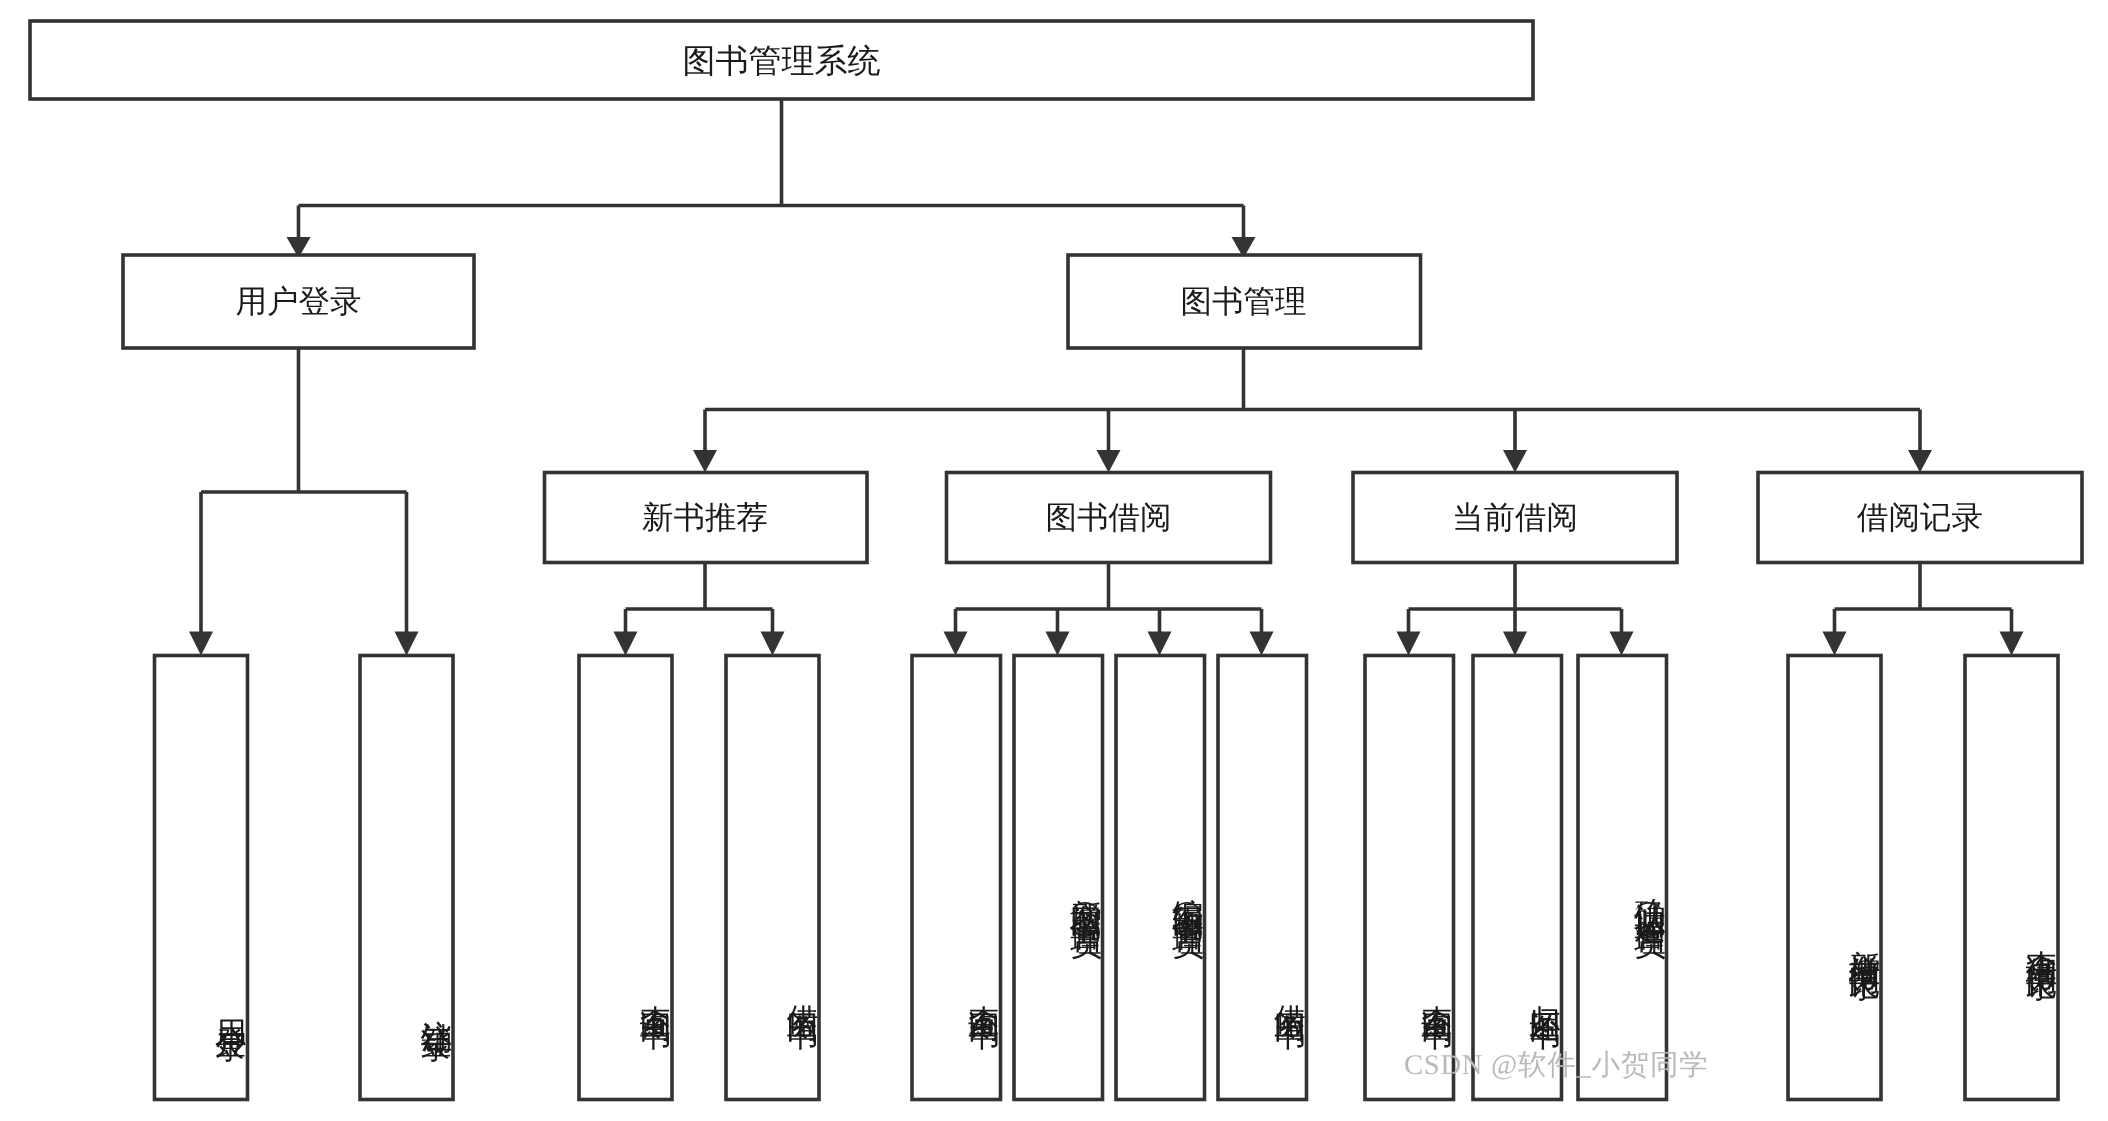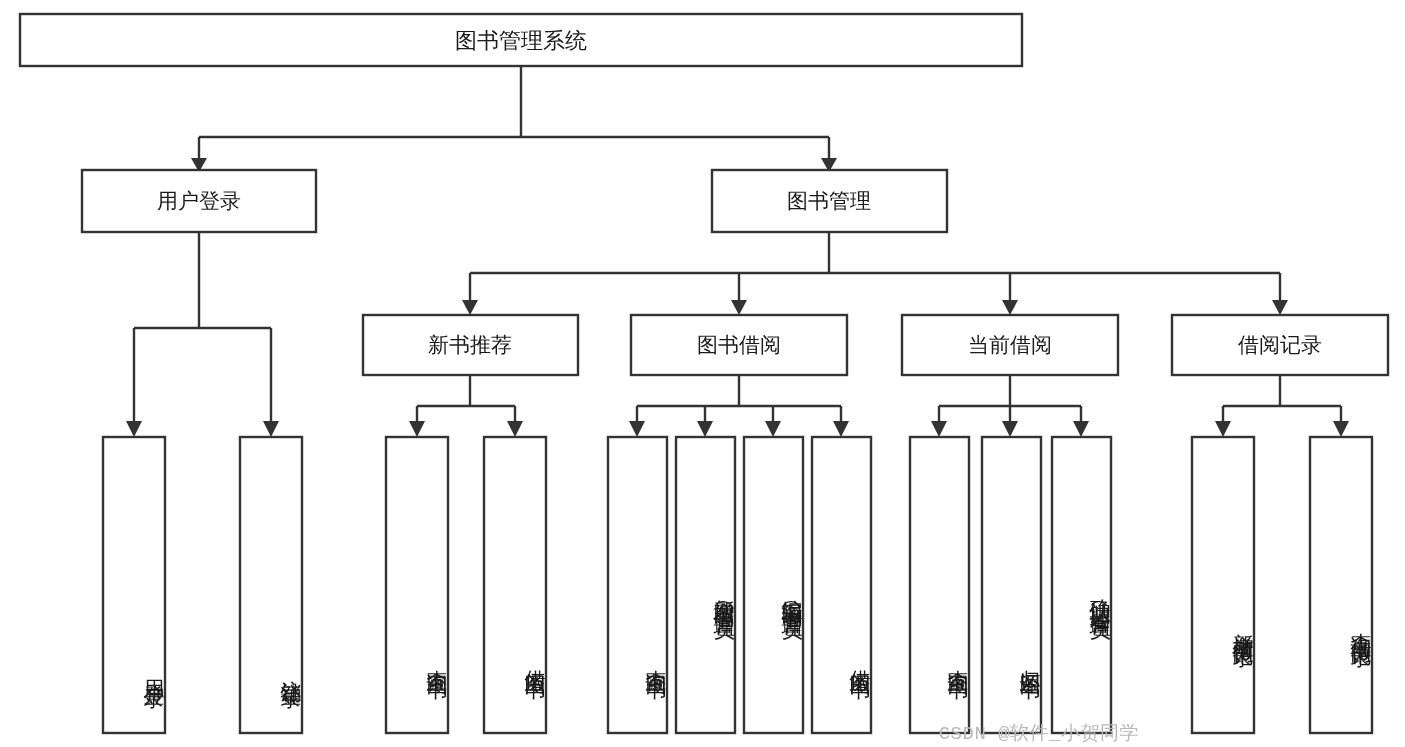--- a/index.html
+++ b/index.html
@@ -60,22 +60,22 @@
     font-size: 21px;
     line-height: 1.12;
     letter-spacing: 3px;
     color: #1a1a1a;
     white-space: nowrap;
     pointer-events: none;
   }
   .watermark {
     position: absolute;
     right: 8px;
-    bottom: 1px;
-    font-family: Liberation Mono, monospace;
+    bottom: 24px;
+    font-family: Liberation Serif, serif;
     font-size: 19px;
     color: #b9b9b9;
     letter-spacing: 0.5px;
     user-select: none;
   }
 </style>
 </head>
 <body>
 
 <div id="diagram-root">

